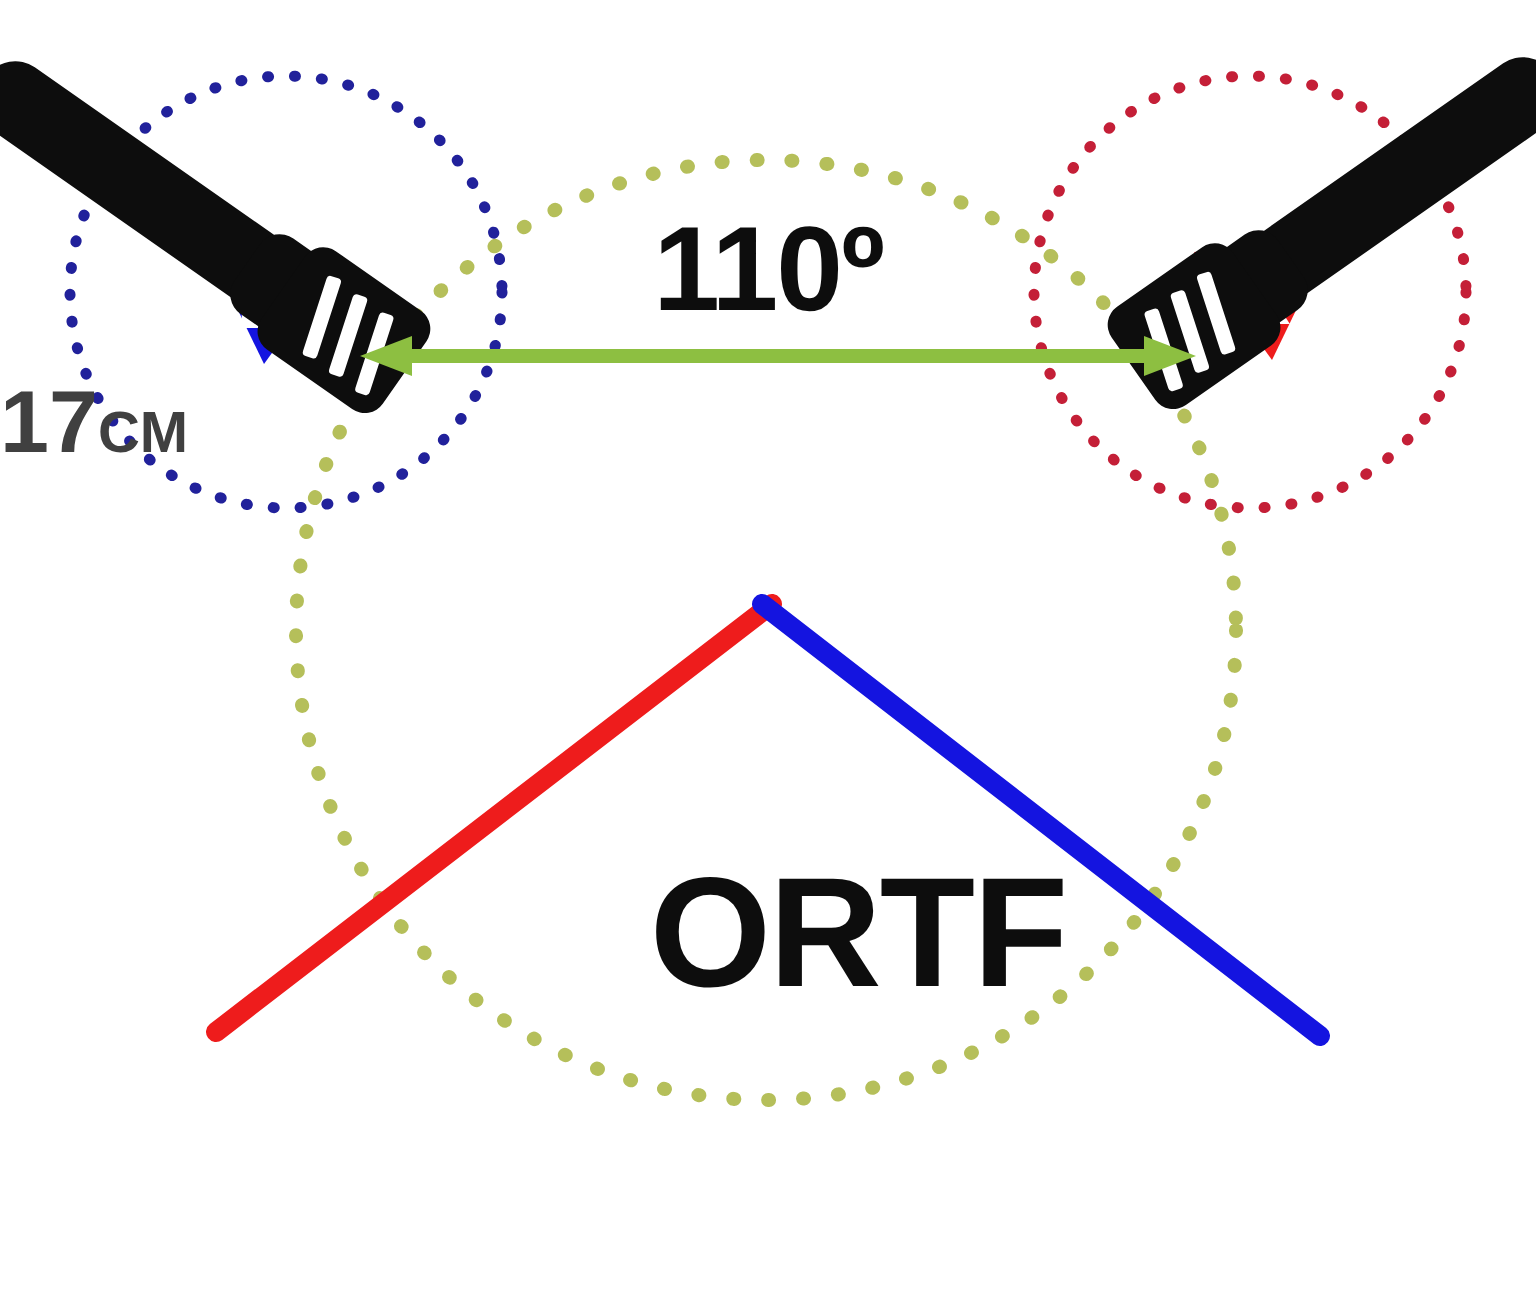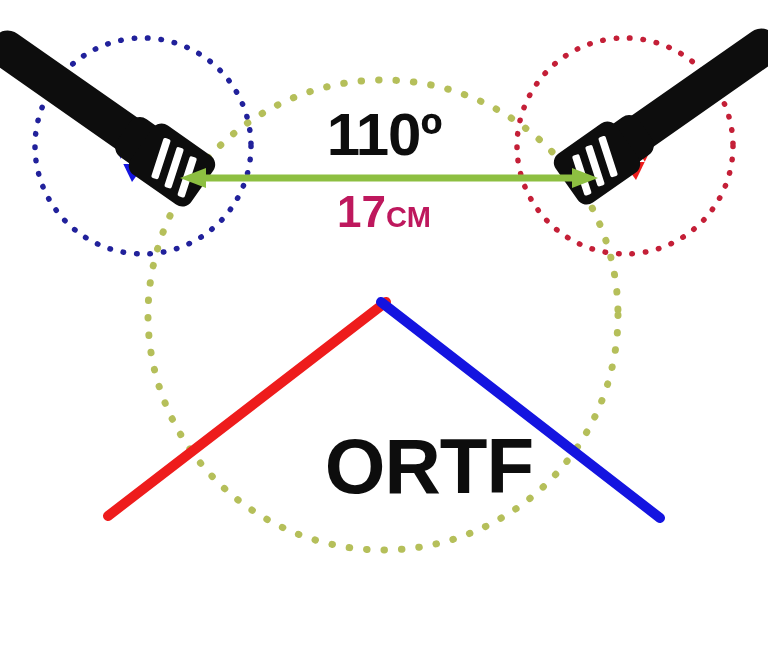--- a/index.html
+++ b/index.html
@@ -40,24 +40,24 @@
     width: 768px;
     text-align: center;
     font-size: 60px;
     letter-spacing: -1px;
     color: #0d0d0d;
   }
   #distance-label {
     left: 0;
     top: 190px;
     width: 768px;
-    text-align: center;
+    text-align: left;
     font-size: 44px;
     letter-spacing: 0px;
-    color: #be185d;
+    color: #404040;
   }
   #distance-label .unit {
     font-size: 29px;
     letter-spacing: 0px;
   }
   #technique-label {
     left: 0;
     top: 427px;
     width: 768px;
     text-align: center;

